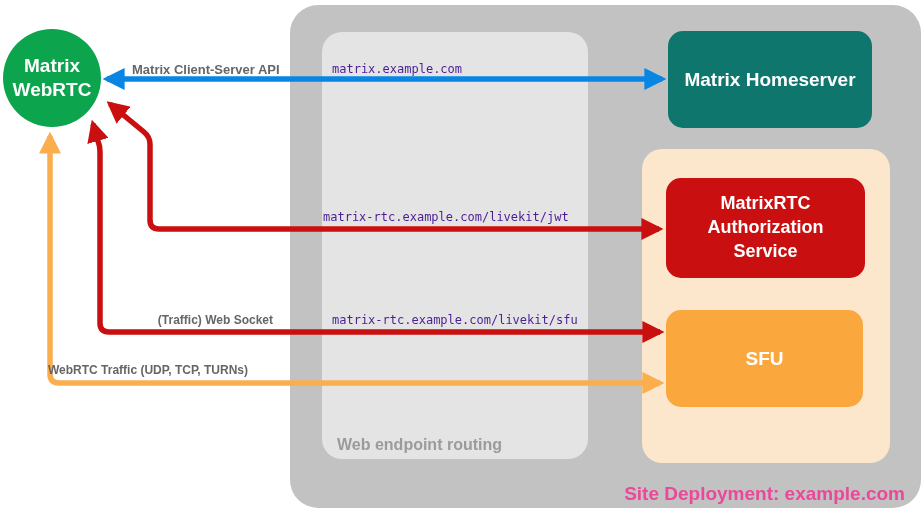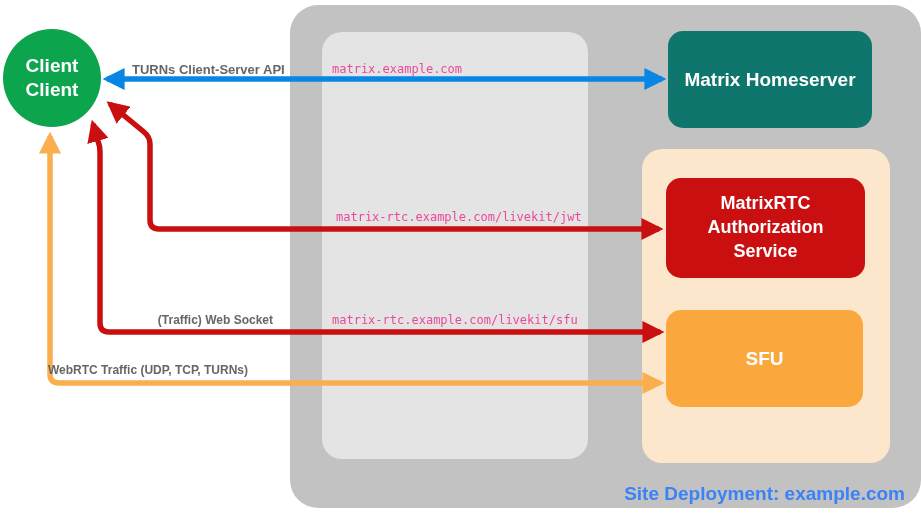--- a/index.html
+++ b/index.html
@@ -54,27 +54,27 @@
   
   .edge-layer { left: 0; top: 0; width: 921px; height: 524px; pointer-events: none; }
 
   
   .edge-label {
     font-size: 13px; font-weight: bold; color: #666666; white-space: nowrap;
   }
   .edge-label.small { font-size: 12px; }
   .url-label {
     font-family: "DejaVu Sans Mono", monospace;
-    font-size: 12px; color: #ec4899; white-space: nowrap;
+    font-size: 12px; color: #4c1d95; white-space: nowrap;
   }
   .zone-label {
     font-size: 16px; font-weight: bold; color: #9b9b9b; white-space: nowrap;
   }
   .title-label {
-    font-size: 19px; font-weight: bold; color: #3b82f6; white-space: nowrap;
+    font-size: 19px; font-weight: bold; color: #ec4899; white-space: nowrap;
   }
   .right-align { text-align: right; }
 </style>
 </head>
 <body>
 
 <div class="canvas">
 
   <div class="abs site-deployment"></div>
 
@@ -88,21 +88,21 @@
 
   <div class="abs node node-auth">
     <span>MatrixRTC Authorization Service</span>
   </div>
 
   <div class="abs node node-sfu">
     <span>SFU</span>
   </div>
 
   <div class="abs node node-client">
-    <span>Client Client</span>
+    <span>Matrix WebRTC</span>
   </div>
 
   <svg class="abs edge-layer" width="921" height="524" viewBox="0 0 921 524" xmlns="http://www.w3.org/2000/svg">
     <defs>
       <marker id="arrow-blue" viewBox="0 0 10 10" refX="8" refY="5" markerWidth="4" markerHeight="4" orient="auto-start-reverse" markerUnits="strokeWidth">
         <path d="M0,0 L10,5 L0,10 z" fill="#0886e4"></path>
       </marker>
       <marker id="arrow-red" viewBox="0 0 10 10" refX="8" refY="5" markerWidth="4" markerHeight="4" orient="auto-start-reverse" markerUnits="strokeWidth">
         <path d="M0,0 L10,5 L0,10 z" fill="#c90f0f"></path>
       </marker>
@@ -113,30 +113,31 @@
 
     <path d="M 107,79 L 662,79" fill="none" stroke="#0886e4" stroke-width="5.5" marker-start="url(#arrow-blue)" marker-end="url(#arrow-blue)"></path>
 
     <path d="M 110,104 L 144,132 Q 150,137 150,144 L 150,220 Q 150,229 159,229 L 659,229" fill="none" stroke="#c90f0f" stroke-width="5.5" stroke-linejoin="round" marker-start="url(#arrow-red)" marker-end="url(#arrow-red)"></path>
 
     <path d="M 93,124 L 98,141 Q 100,146 100,152 L 100,323 Q 100,332 109,332 L 660,332" fill="none" stroke="#c90f0f" stroke-width="5.5" stroke-linejoin="round" marker-start="url(#arrow-red)" marker-end="url(#arrow-red)"></path>
 
     <path d="M 50,136 L 50,374 Q 50,383 59,383 L 660,383" fill="none" stroke="#fbae4d" stroke-width="5.5" stroke-linejoin="round" marker-start="url(#arrow-orange)" marker-end="url(#arrow-orange)"></path>
   </svg>
 
-  <div class="abs edge-label" style="left:132px; top:62px;">TURNs Client-Server API</div>
+  <div class="abs edge-label" style="left:132px; top:62px;">Matrix Client-Server API</div>
 
 
   <div class="abs edge-label small right-align" style="left:133px; top:313px; width:140px;">(Traffic) Web Socket</div>
 
   <div class="abs edge-label small" style="left:48px; top:363px;">WebRTC Traffic (UDP, TCP, TURNs)</div>
 
   <div class="abs url-label" style="left:332px; top:62px;">matrix.example.com</div>
 
-  <div class="abs url-label" style="left:328px; top:210px;padding-left:8px;">matrix-rtc.example.com/livekit/jwt</div>
+  <div class="abs url-label" style="left:315px; top:210px;padding-left:8px;">matrix-rtc.example.com/livekit/jwt</div>
 
   <div class="abs url-label" style="left:332px; top:313px;text-align:center;">matrix-rtc.example.com/livekit/sfu</div>
 
+  <div class="abs zone-label" style="left:337px; top:436px;">Web endpoint routing</div>
 
 
   <div class="abs title-label" style="right:16px; top:483px;">Site Deployment: example.com</div>
 
 </div>
 
 </body></html>

